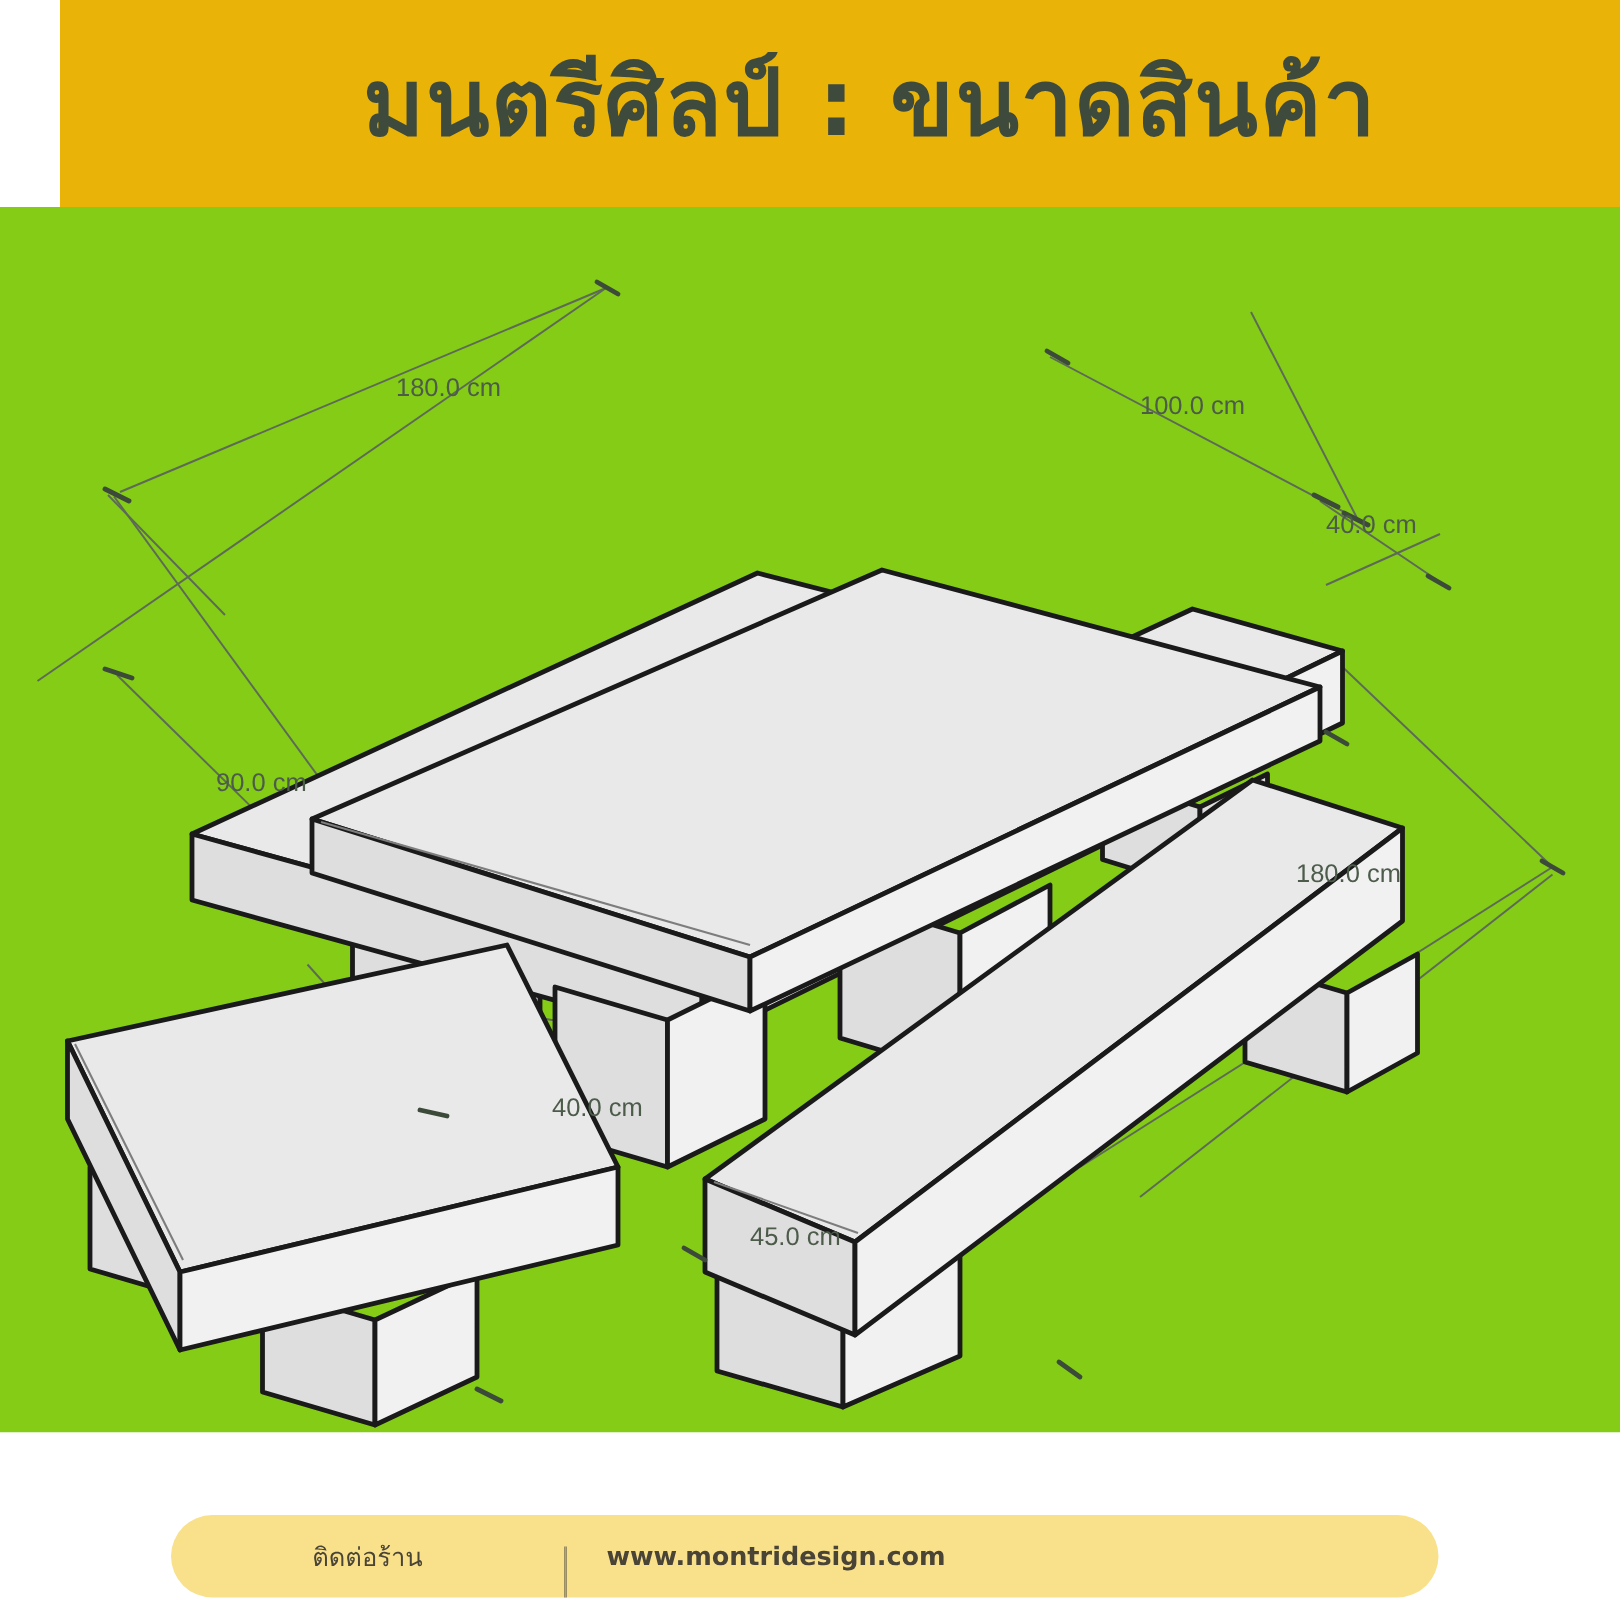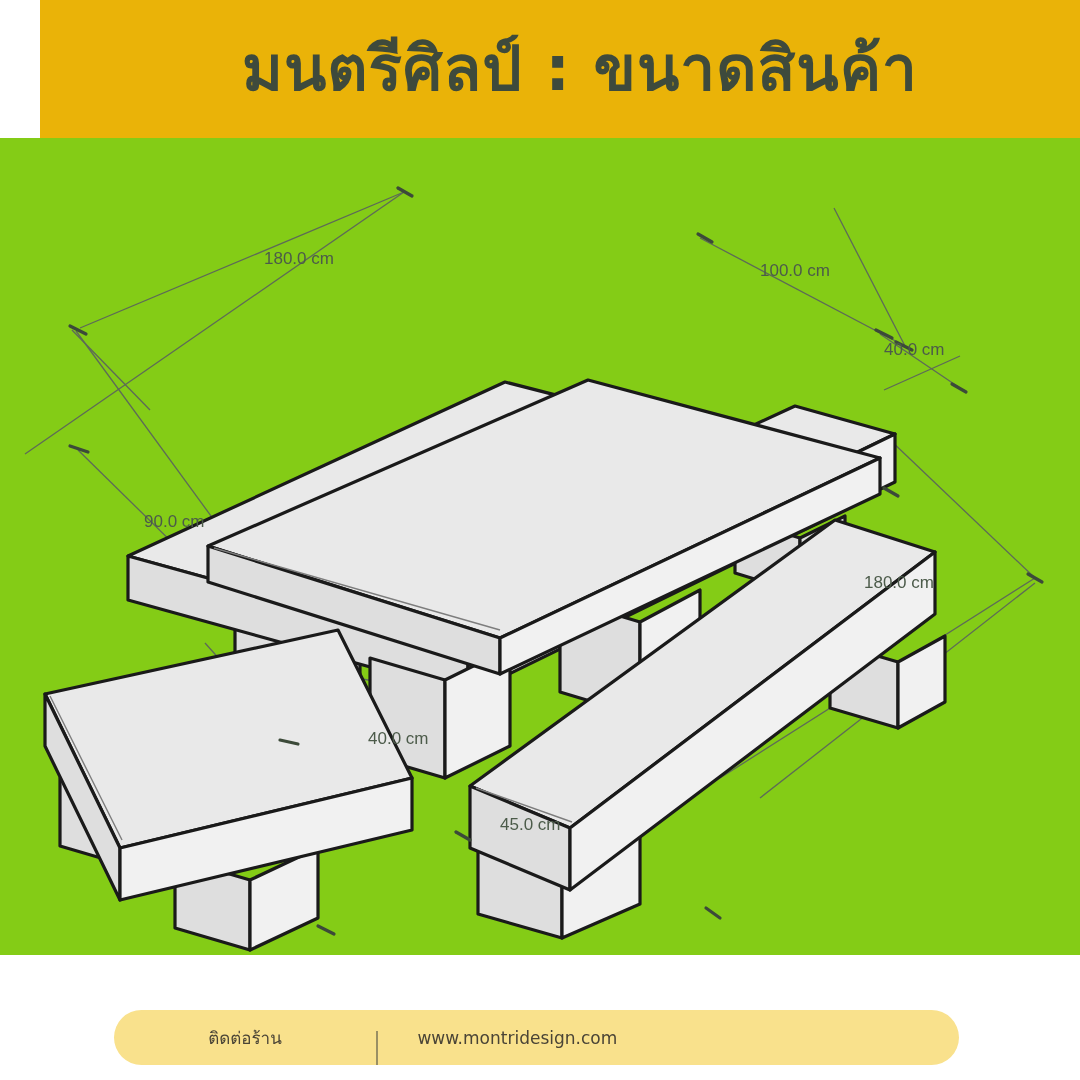--- a/index.html
+++ b/index.html
@@ -52,21 +52,21 @@
   .footer-cell{
     display:flex;align-items:center;justify-content:center;
     height:100%;
     color:#4a4436;
     font-family:"DejaVu Sans","Liberation Sans",sans-serif;
     font-size:17px;
     white-space:nowrap;
   }
   .cell-a{width:31%;}
   .cell-b{width:36%;}
-  .cell-c{width:33%;}
+  .cell-c{width:33%;font-weight:bold;}
   .footer-divider{
     width:1px;height:34px;background:#9a8f63;flex:0 0 auto;
   }
 
   
   .dimtext{
     font-family:"Liberation Sans","DejaVu Sans",sans-serif;
     font-size:17px;
     fill:#4c5b4a;
   }

